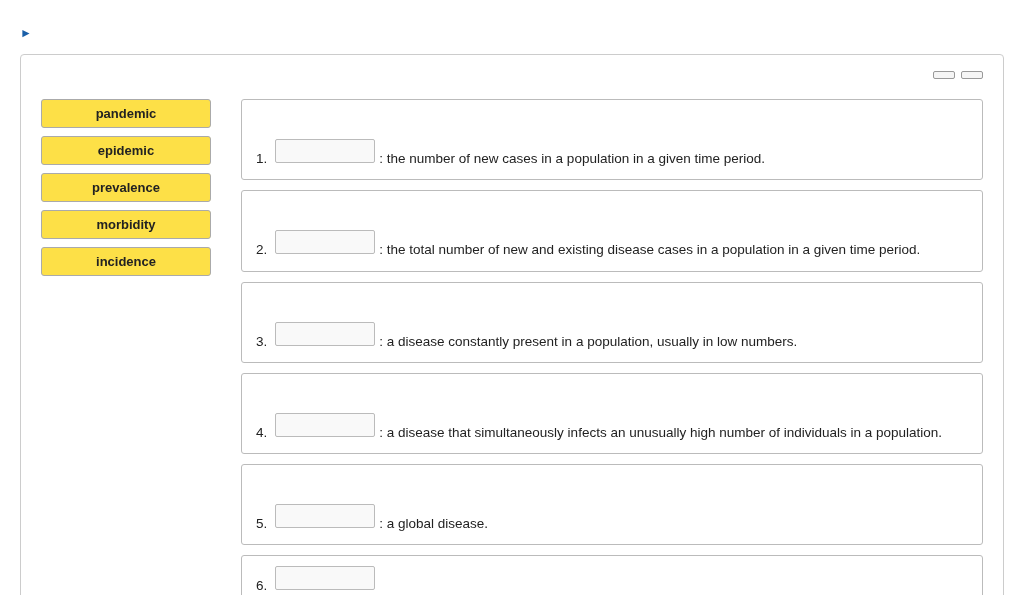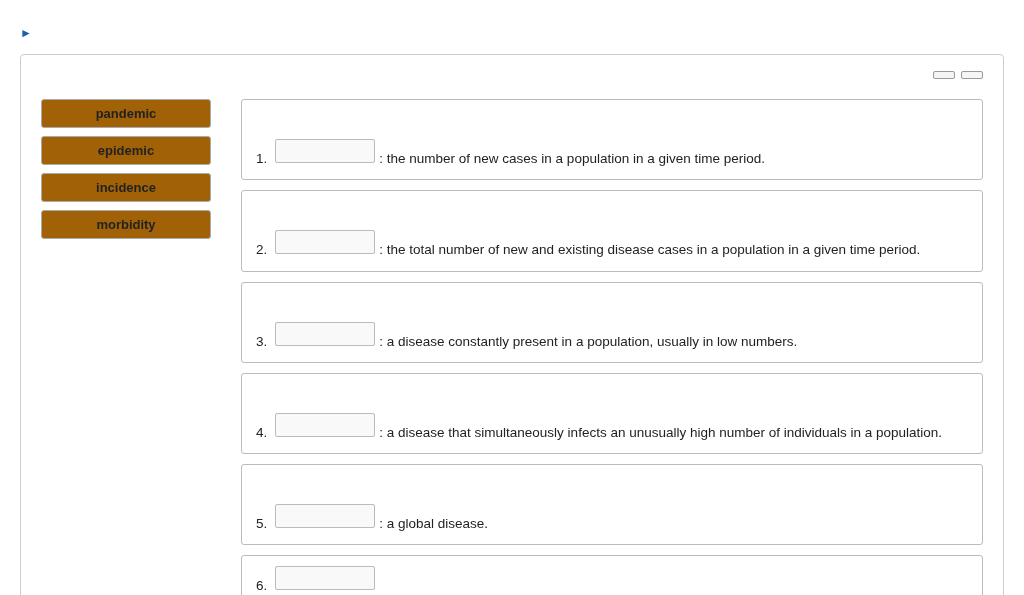--- a/index.html
+++ b/index.html
@@ -54,21 +54,21 @@
       gap: 30px;
       align-items: flex-start;
     }
     .word-bank {
       display: flex;
       flex-direction: column;
       gap: 8px;
       min-width: 170px;
     }
     .word-chip {
-      background: #a16207;
+      background: #fde047;
       border: 1px solid #aaa;
       border-radius: 3px;
       padding: 6px 12px;
       font-weight: bold;
       font-size: 13px;
       text-align: center;
       cursor: grab;
       user-select: none;
     }
     .sentences-area {
@@ -120,22 +120,23 @@
   <div class="top-buttons">
     <button class="btn"></button>
     <button class="btn"></button>
   </div>
 
   <div class="content-area">
     <div class="word-bank">
 
     <div class="word-chip" draggable="true">pandemic</div>
         <div class="word-chip" draggable="true">epidemic</div>
+        <div class="word-chip" draggable="true">prevalence</div>
+        <div class="word-chip" draggable="true">morbidity</div>
         <div class="word-chip" draggable="true">incidence</div>
-        <div class="word-chip" draggable="true">morbidity</div>
       </div>
 
     <div class="sentences-area">
 
     <div class="sentence-box">
           <span class="sentence-number">1.</span>
           <span class="drop-box"></span> 
           <span class="sentence-text">: the number of new cases in a population in a given time period.</span>
         </div>
         <div class="sentence-box">

